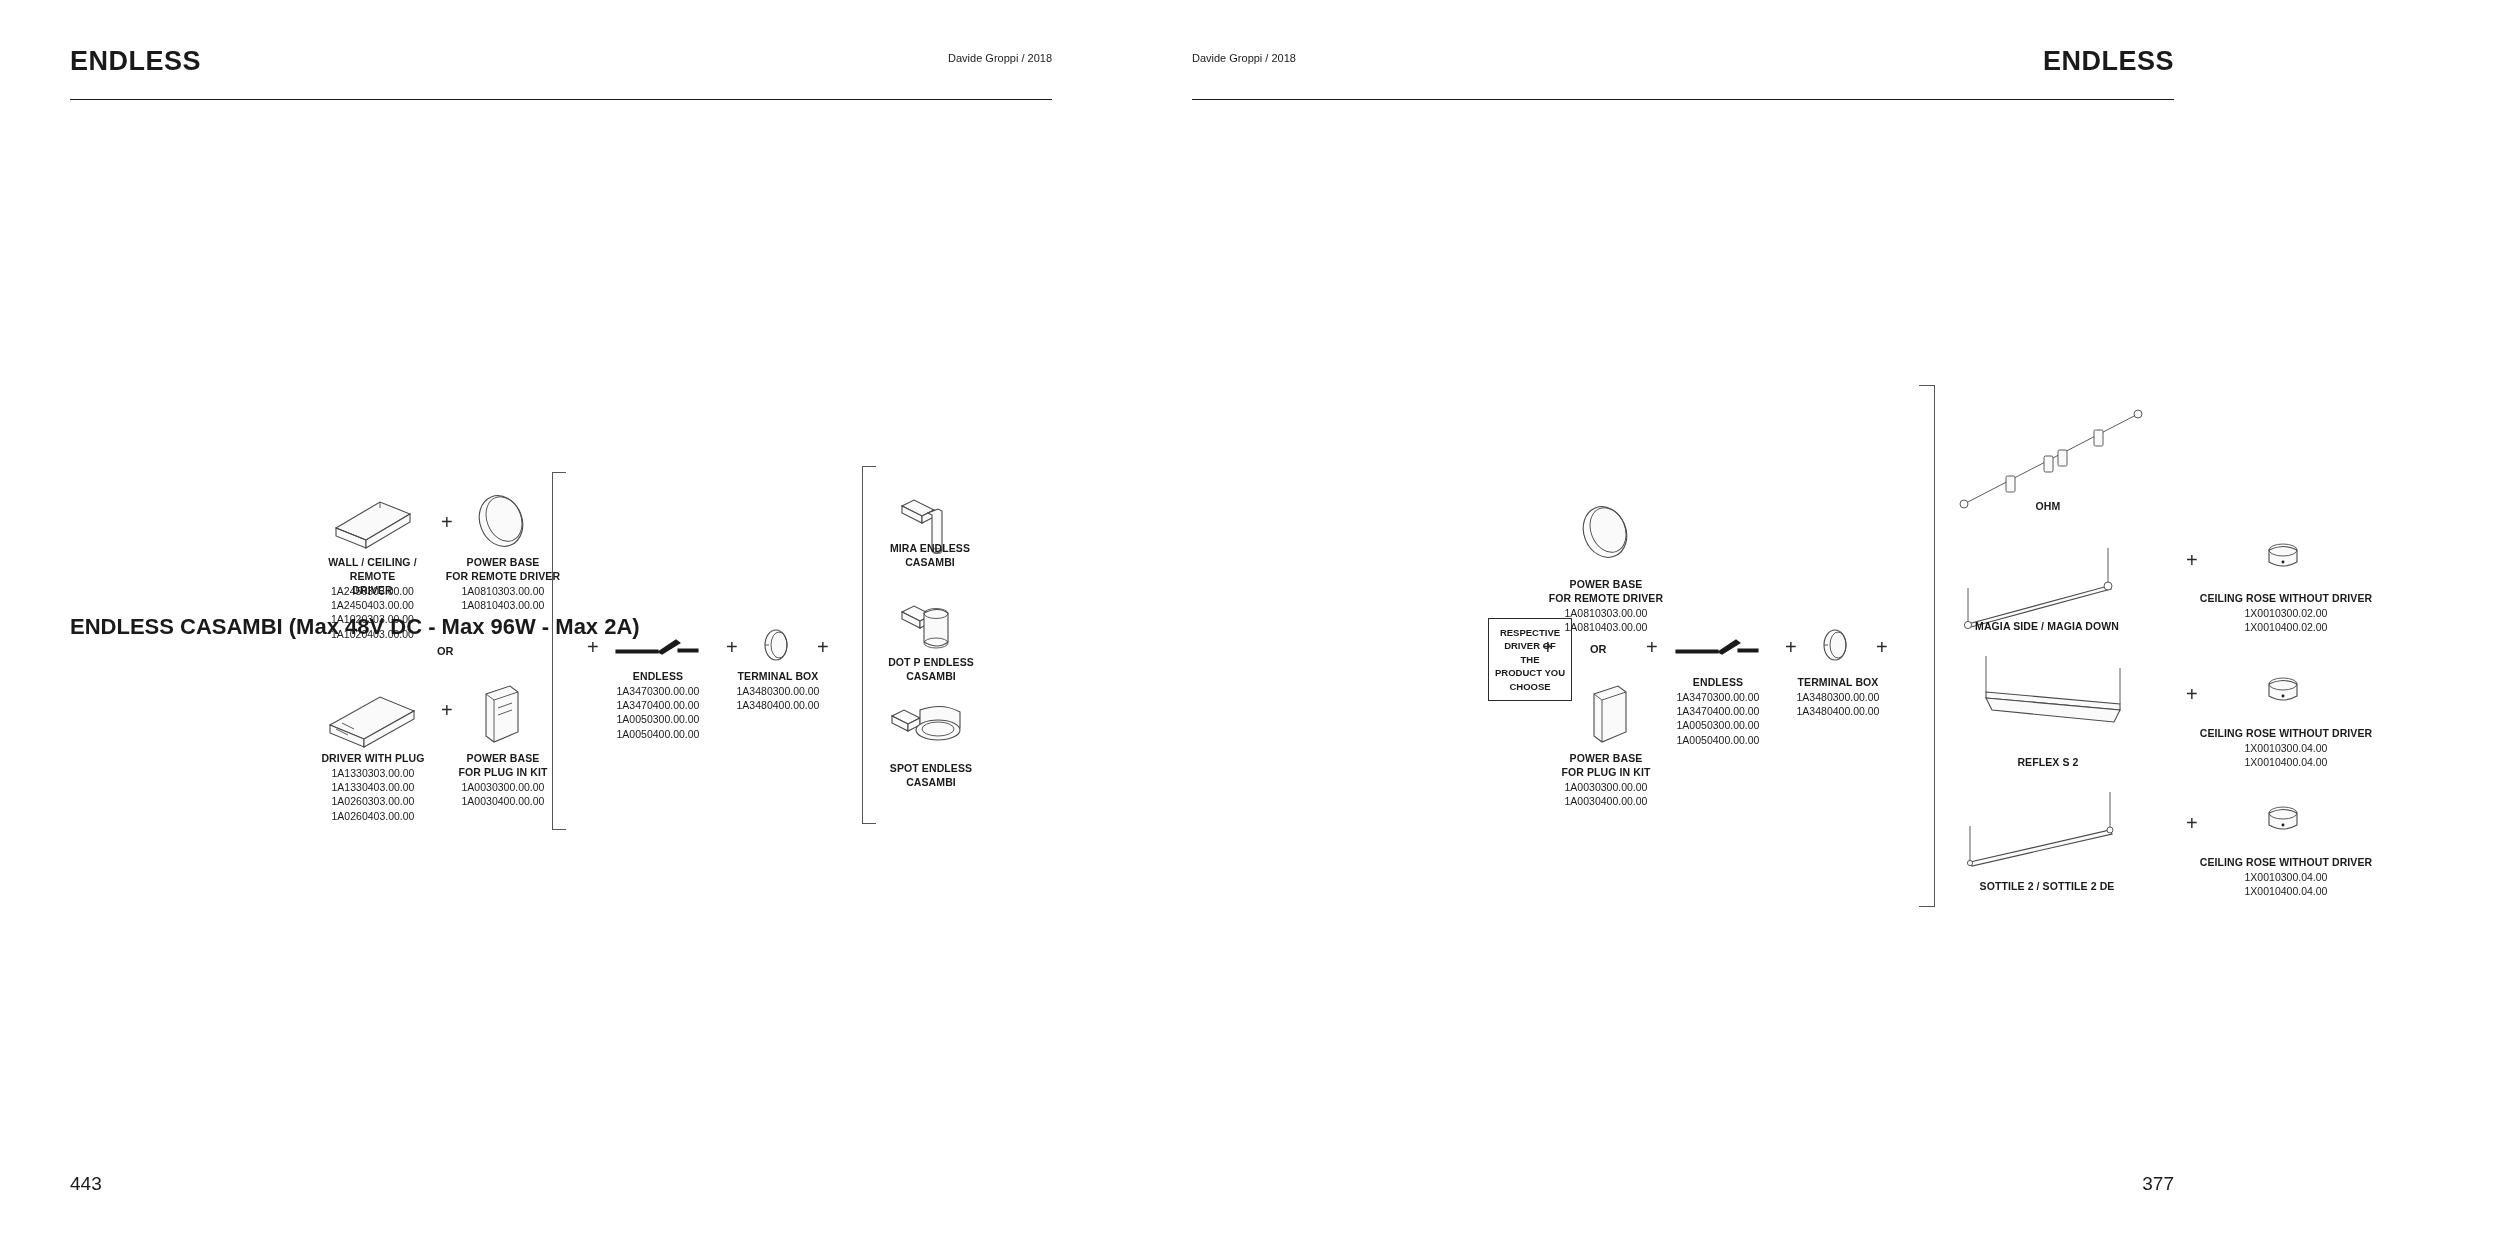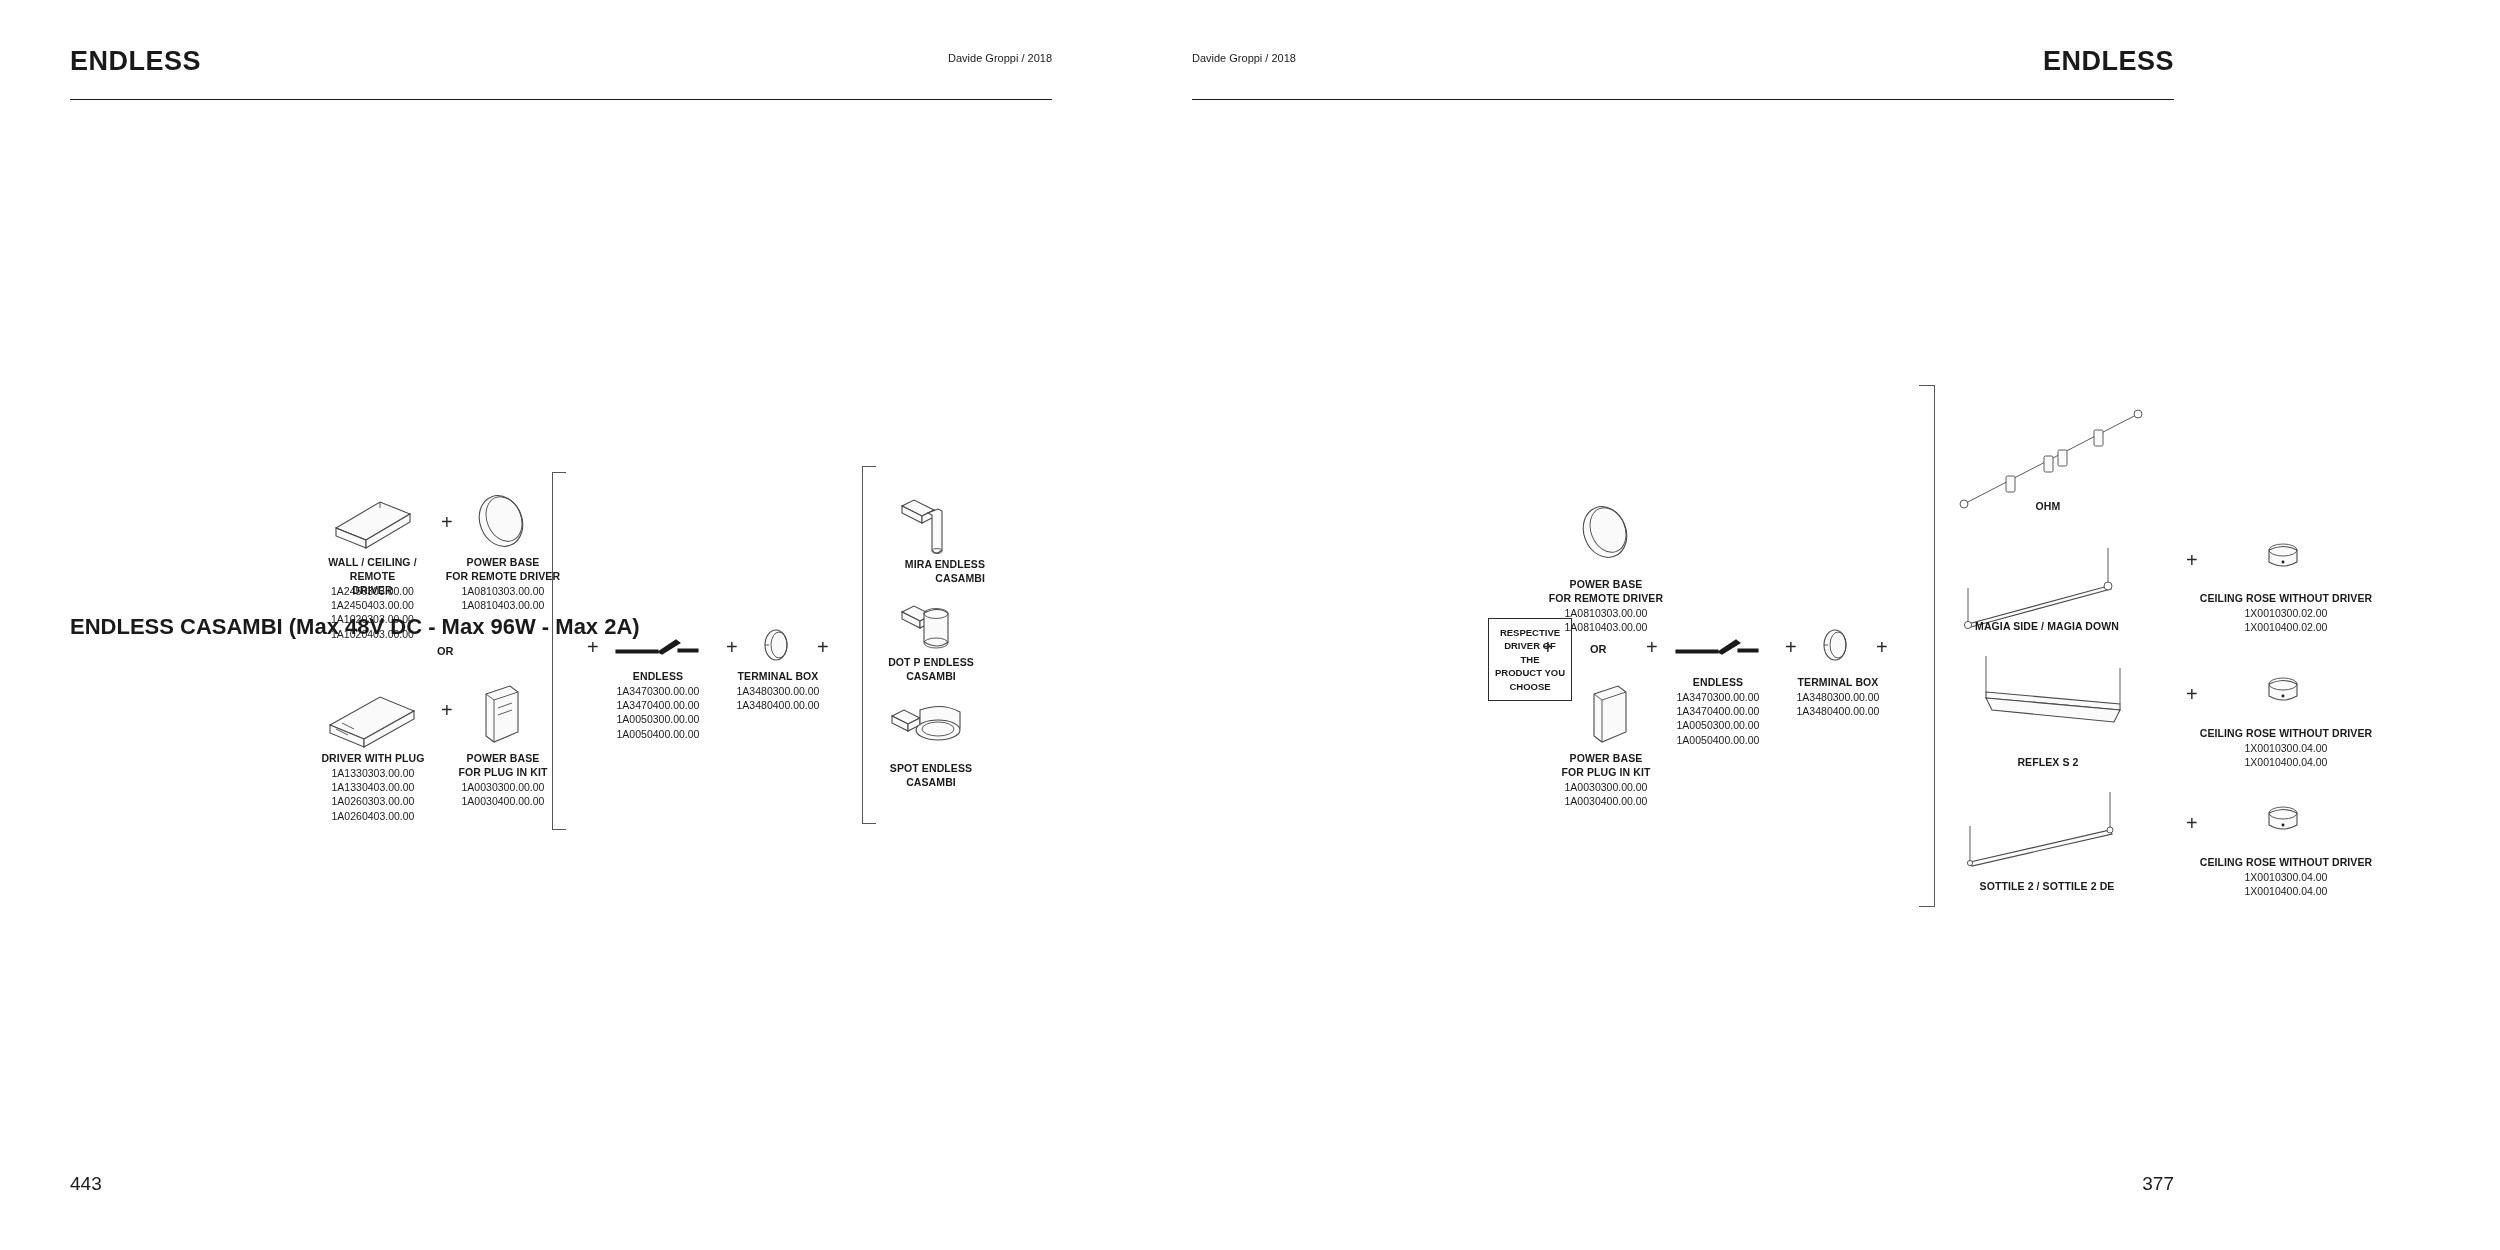--- a/index.html
+++ b/index.html
@@ -179,21 +179,21 @@
 
     <div class="art" style="left:898px; top:492px;">
       <svg width="56" height="72" viewBox="0 0 56 72">
         <path class="flat" d="M4 14 L16 8 L36 18 L24 24 Z"></path>
         <path class="flat" d="M4 14 L4 21 L24 31 L24 24 Z"></path>
         <path class="flat" d="M24 24 L24 31 L36 25 L36 18 Z"></path>
         <path class="flat" d="M30 21 L40 17 L44 19 L44 58 Q38 64 34 58 L34 23 Z"></path>
         <ellipse class="nofill thin" cx="39" cy="59" rx="5" ry="2.4"></ellipse>
       </svg>
     </div>
-    <div class="lbl" style="left:875px; top:558px; width:110px;text-align:right;">MIRA ENDLESS
+    <div class="lbl" style="left:875px; top:542px; width:110px;">MIRA ENDLESS
 CASAMBI</div>
 
     <div class="art" style="left:898px; top:598px;">
       <svg width="60" height="62" viewBox="0 0 60 62">
         <path class="flat" d="M4 14 L16 8 L34 17 L22 23 Z"></path>
         <path class="flat" d="M4 14 L4 21 L22 30 L22 23 Z"></path>
         <path class="flat" d="M22 23 L22 30 L34 24 L34 17 Z"></path>
         <path class="flat" d="M26 15 Q40 8 50 15 L50 44 Q40 52 26 44 Z"></path>
         <ellipse class="nofill thin" cx="38" cy="45" rx="12" ry="5"></ellipse>
         <ellipse class="nofill thin" cx="38" cy="15.5" rx="12" ry="5"></ellipse>

